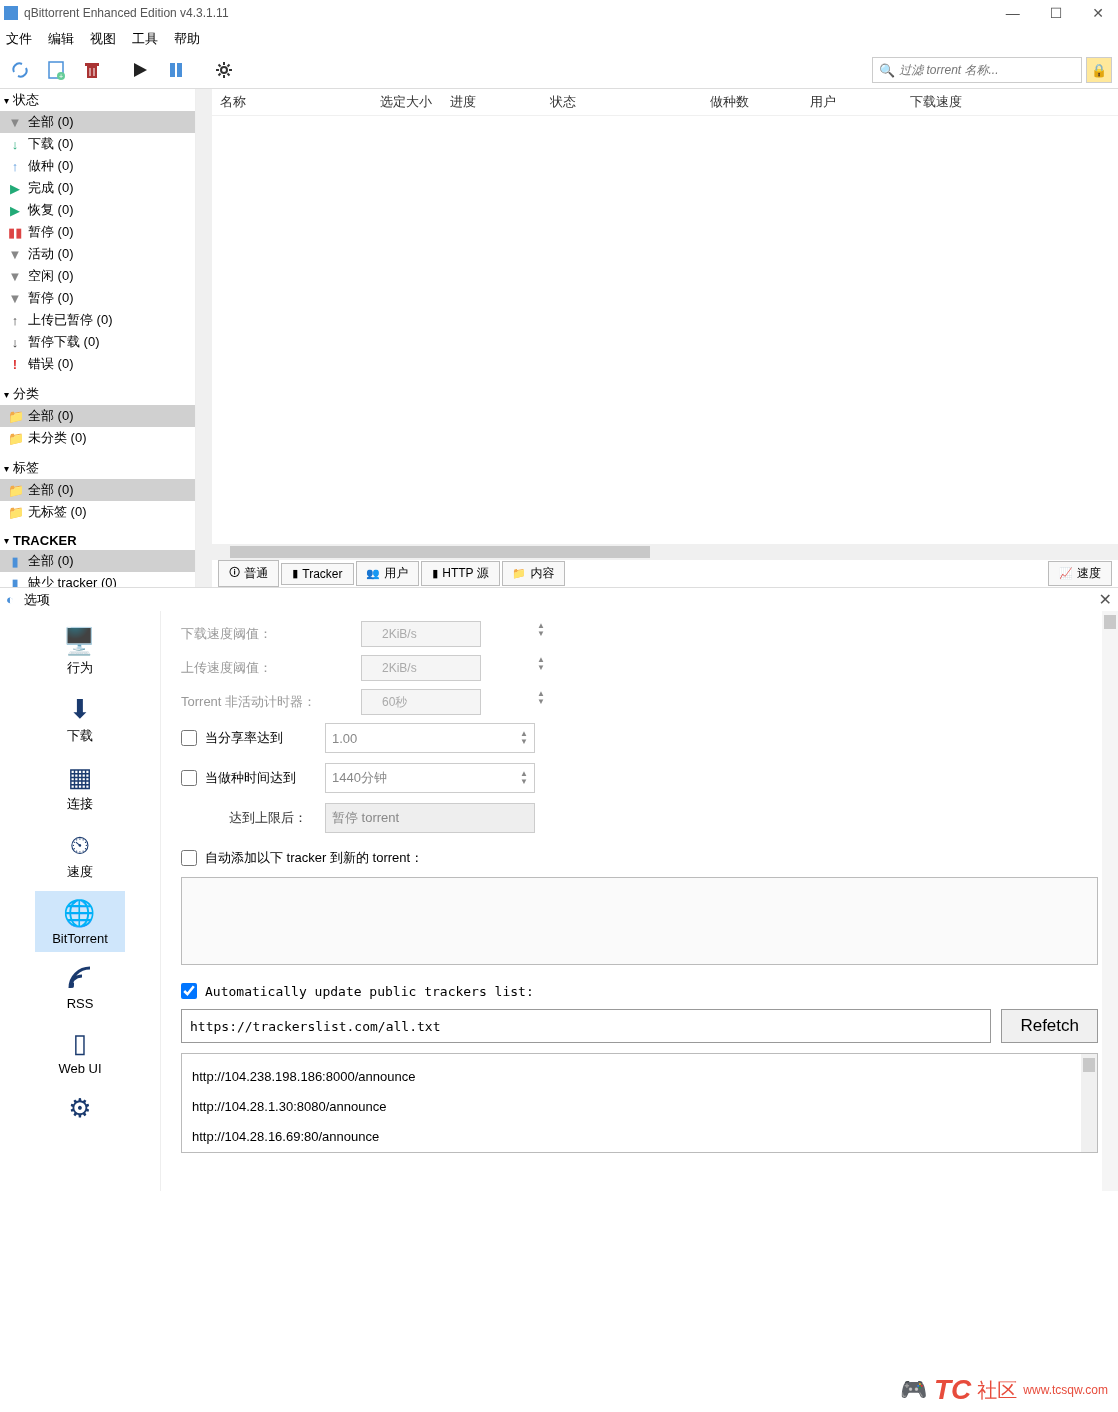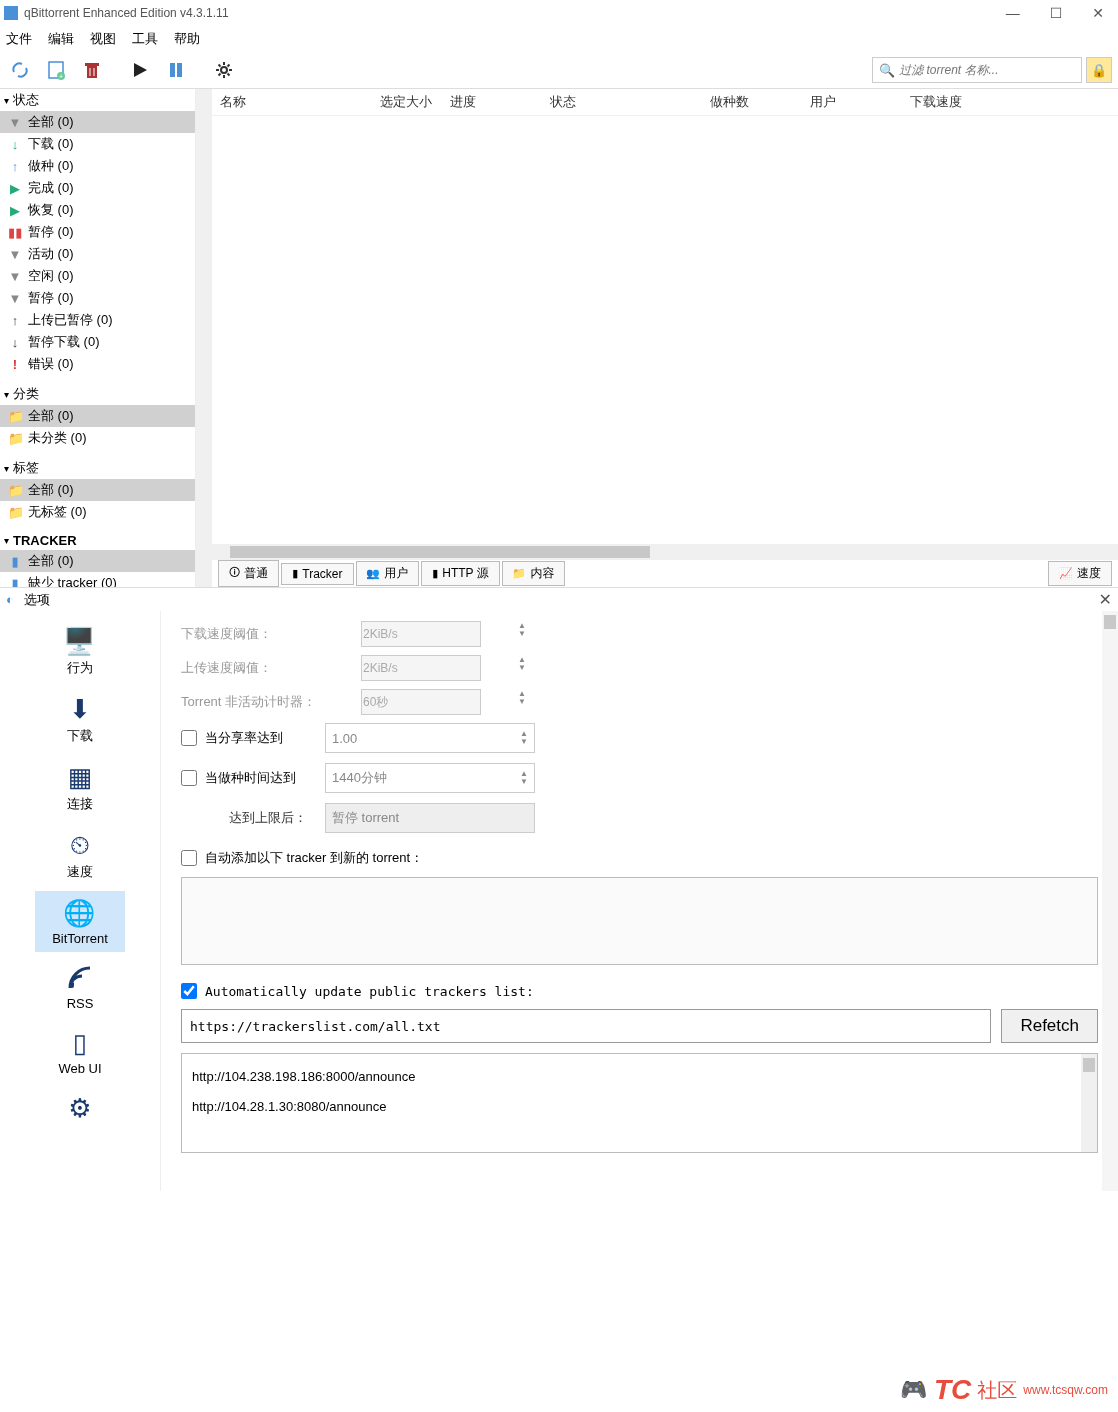--- a/index.html
+++ b/index.html
@@ -46,21 +46,21 @@
 .options-row .close { margin-left: auto; font-size: 16px; color: #555; cursor:pointer;}
 .settings { display: flex; height: 580px; }
 .settings-nav { width: 160px; display: flex; flex-direction: column; align-items: center; padding-top: 8px; gap: 4px;}
 .nav-item { width: 90px; display: flex; flex-direction: column; align-items: center; padding: 6px 0; cursor: pointer; }
 .nav-item.active { background: #cfe6fb; }
 .nav-item .nicon { font-size: 26px; color: #1a3a6e; height: 32px; display:flex; align-items:center;}
 .nav-item .nlabel { font-size: 13px; margin-top: 2px; text-align: center; }
 .settings-body { flex: 1; padding: 10px 20px 10px 20px; overflow-y: auto; border-left:1px solid #eee; position:relative;}
 .field-row { display: flex; align-items: center; margin-bottom: 8px; color: #999; }
 .field-row .flabel { width: 180px; font-size: 13px; }
-.spinner { display: flex; border: 1px solid #ccc; width: 120px; height: 26px; padding: 0 1px;}
+.spinner { display: flex; border: 1px solid #ccc; width: 120px; height: 26px; padding: 0 20px;}
 .spinner.disabled { color: #aaa; background: #f5f5f5;}
 .spinner input { border: none; outline: none; flex: 1; font-size: 12px; background: transparent; color: inherit;}
 .spinner .arrows { display: flex; flex-direction: column; font-size: 8px; line-height: 8px; color: #888;}
 .section-title { font-size: 14px; margin: 16px 0 10px 0; }
 .check-row { display: flex; align-items: center; margin-bottom: 10px; }
 .check-row input[type=checkbox] { width: 16px; height: 16px; margin-right: 8px; }
 .check-row .clabel { width: 120px; font-size: 13px; }
 .select-box { border: 1px solid #ccc; width: 210px; height: 30px; display: flex; align-items: center; padding: 0 6px; font-size: 13px; color: #888;}
 .select-box.disabled { background: #eee; }
 .select-box .sarrows { margin-left: auto; display:flex; flex-direction:column; font-size:8px; line-height:8px;}
@@ -410,20 +410,21 @@
       <input type="checkbox" checked="" style="">
       <span style="font-family:monospace">Automatically update public trackers list:</span>
     </div>
     <div class="url-row">
       <input class="url-input" value="https://trackerslist.com/all.txt" style="">
       <button class="refetch-btn">Refetch</button>
     </div>
     <div class="tracker-box">
       <div>http://104.238.198.186:8000/announce</div>
       <div>http://104.28.1.30:8080/announce</div>
+      <div>http://104.28.16.69:80/announce</div>
       <div class="tvscroll">
           <div class="tthumb"></div>
         </div>
     </div>
 
     <div class="body-vscroll">
         <div class="bthumb"></div>
       </div>
   </div>
 </div>

